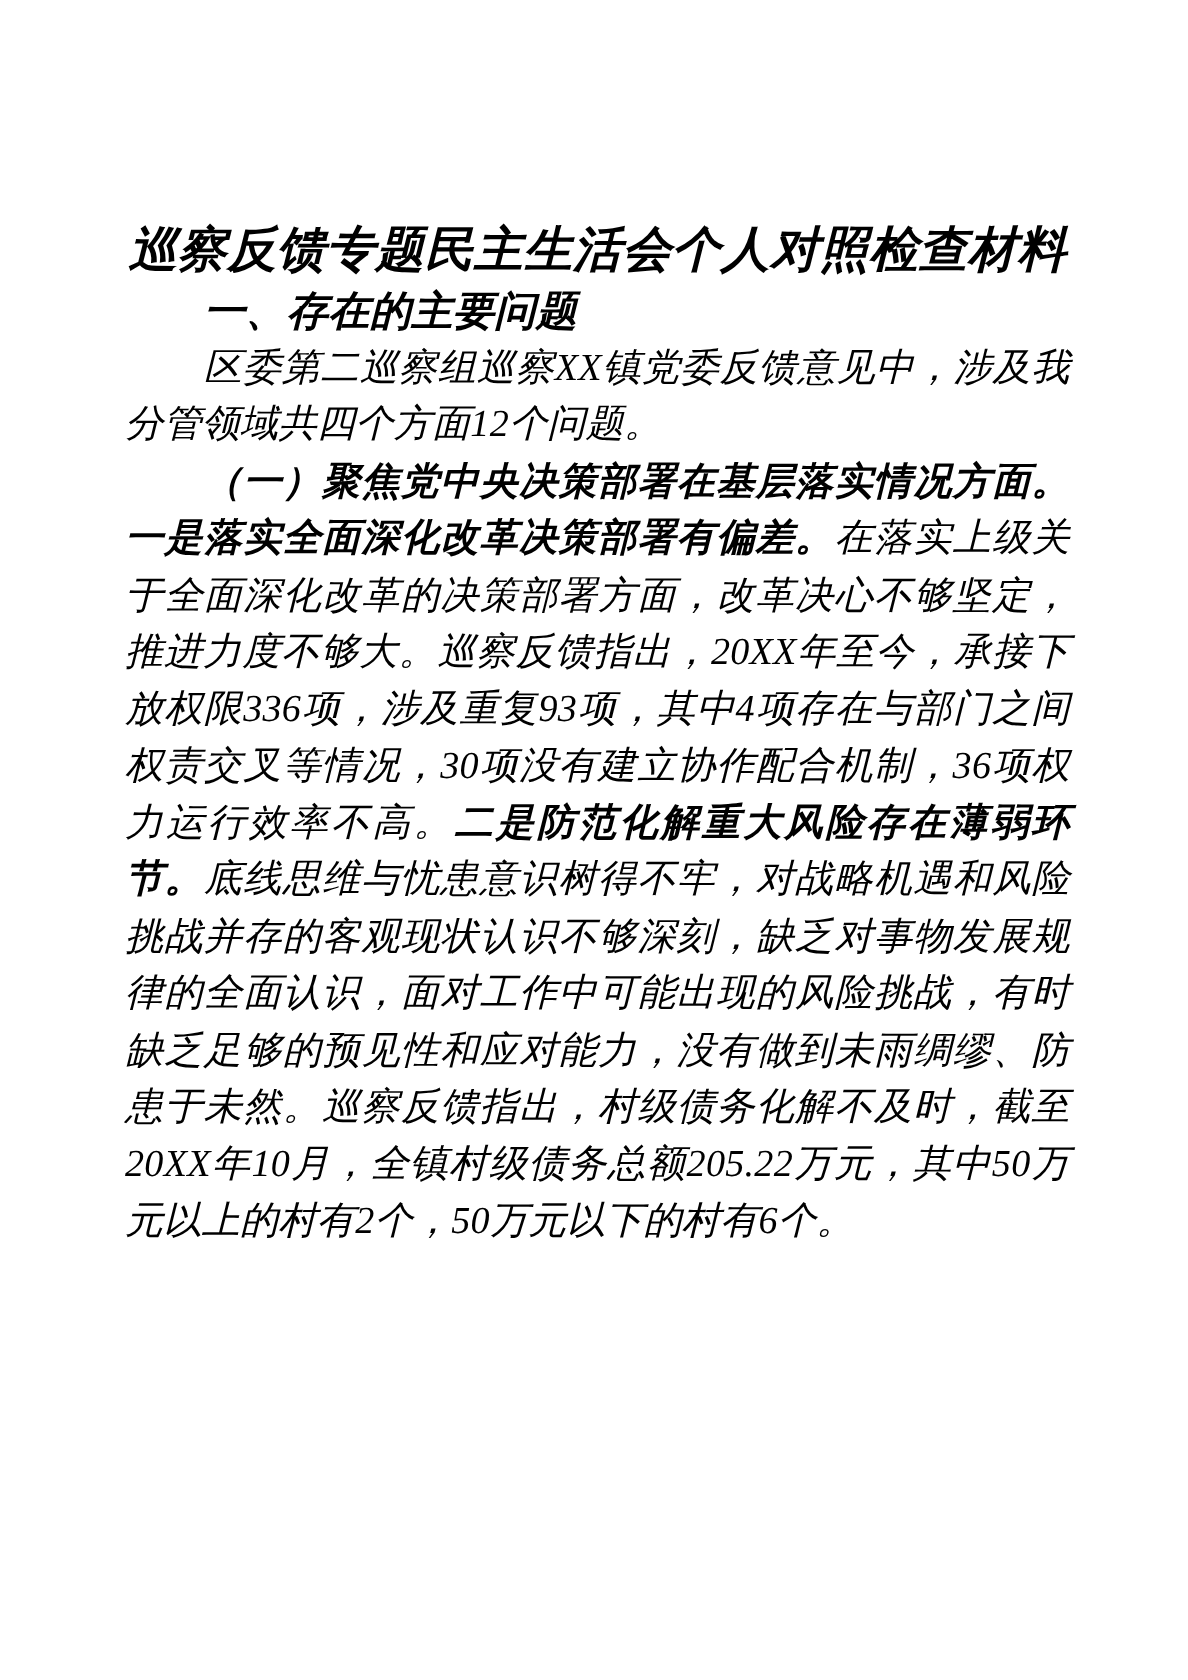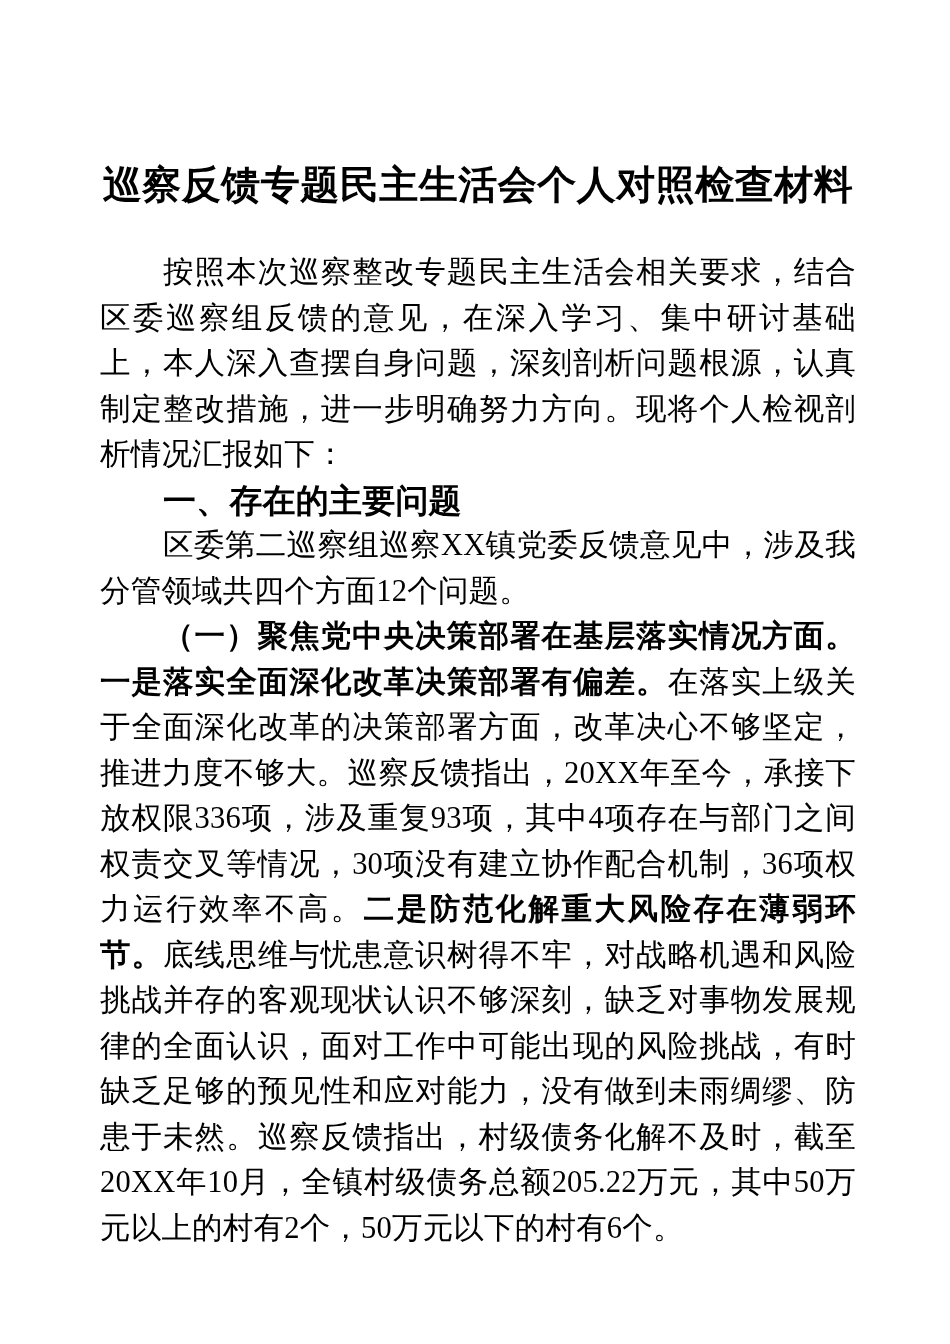--- a/index.html
+++ b/index.html
@@ -14,22 +14,23 @@
     height: 1344px;
     background: #ffffff;
     box-sizing: border-box;
     overflow: hidden;
     font-family: "Liberation Serif", "DejaVu Serif", serif;
     color: #000000;
   }
   .doc-body {
     position: absolute;
     left: 100px;
-    top: 0;
+    top: 16px;
     width: 756px;
+    font-style: italic;
   }
   .doc-title {
     margin: 0;
     padding: 0;
     font-family: "Liberation Serif", "DejaVu Serif", serif;
     font-weight: bold;
     font-size: 39px;
     line-height: 50px;
     letter-spacing: 0.5px;
     text-align: center;
@@ -68,21 +69,20 @@
   }
 </style>
 </head>
 <body>
 
 <div class="page">
   <div class="doc-body">
 
     <h1 class="doc-title">巡察反馈专题民主生活会个人对照检查材料</h1>
 
-    <p class="para indent first-body"><span>按照本次巡察整改专题民主生活会相关要求，结合区委巡察组反馈的意见，在深入学习、集中研讨基础上，本人深入查摆自身问题，深刻剖析问题根源，认真制定整改措施，进一步明确努力方向。现将个人检视剖析情况汇报如下：</span></p>
 
     <p class="heading-1"><span>一、存在的主要问题</span></p>
 
     <p class="para indent"><span>区委第二巡察组巡察XX镇党委反馈意见中，涉及我分管领域共四个方面12个问题。</span></p>
 
     <p class="para indent"><span class="b">（一）聚焦党中央决策部署在基层落实情况方面。一是落实全面深化改革决策部署有偏差。</span><span>在落实上级关于全面深化改革的决策部署方面，改革决心不够坚定，推进力度不够大。巡察反馈指出，20XX年至今，承接下放权限336项，涉及重复93项，其中4项存在与部门之间权责交叉等情况，30项没有建立协作配合机制，36项权力运行效率不高。</span><span class="b">二是防范化解重大风险存在薄弱环节。</span><span>底线思维与忧患意识树得不牢，对战略机遇和风险挑战并存的客观现状认识不够深刻，缺乏对事物发展规律的全面认识，面对工作中可能出现的风险挑战，有时缺乏足够的预见性和应对能力，没有做到未雨绸缪、防患于未然。巡察反馈指出，村级债务化解不及时，截至20XX年10月，全镇村级债务总额205.22万元，其中50万元以上的村有2个，50万元以下的村有6个。</span></p>
 
   </div>
 </div>
 

